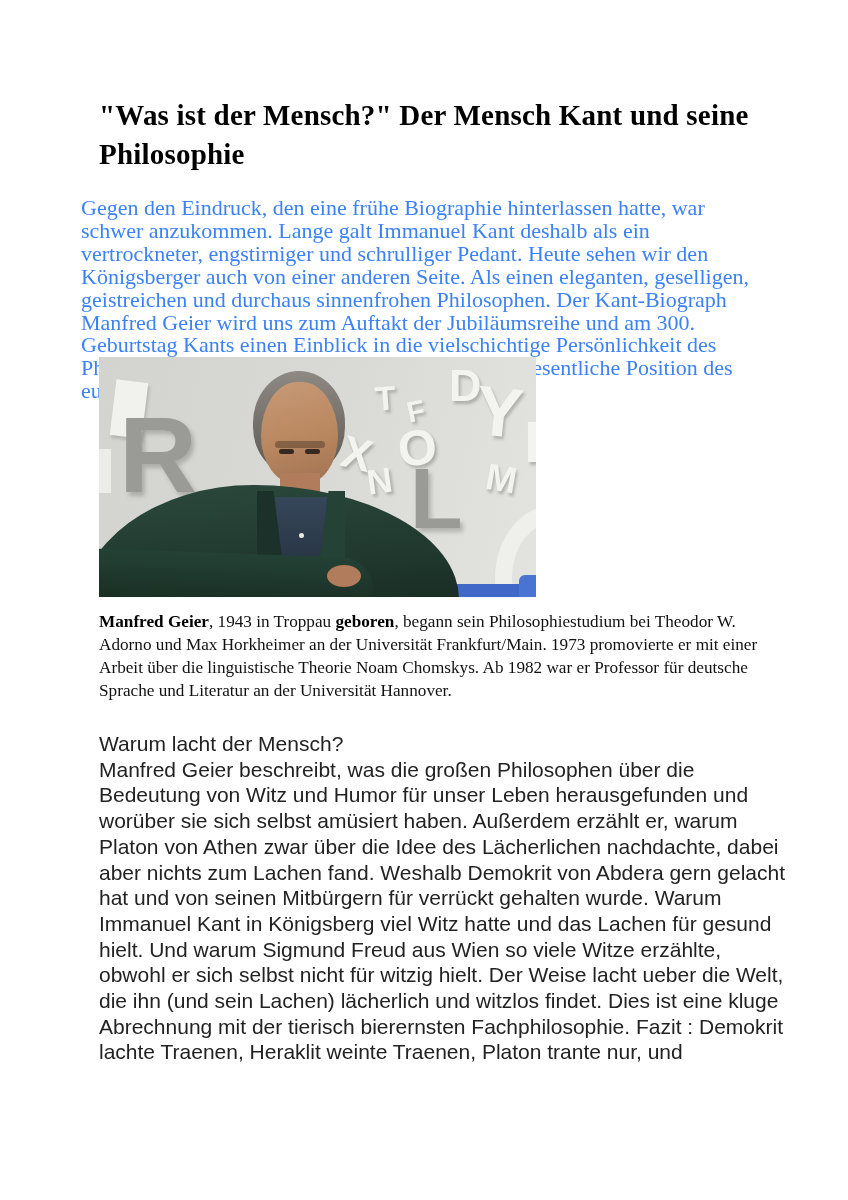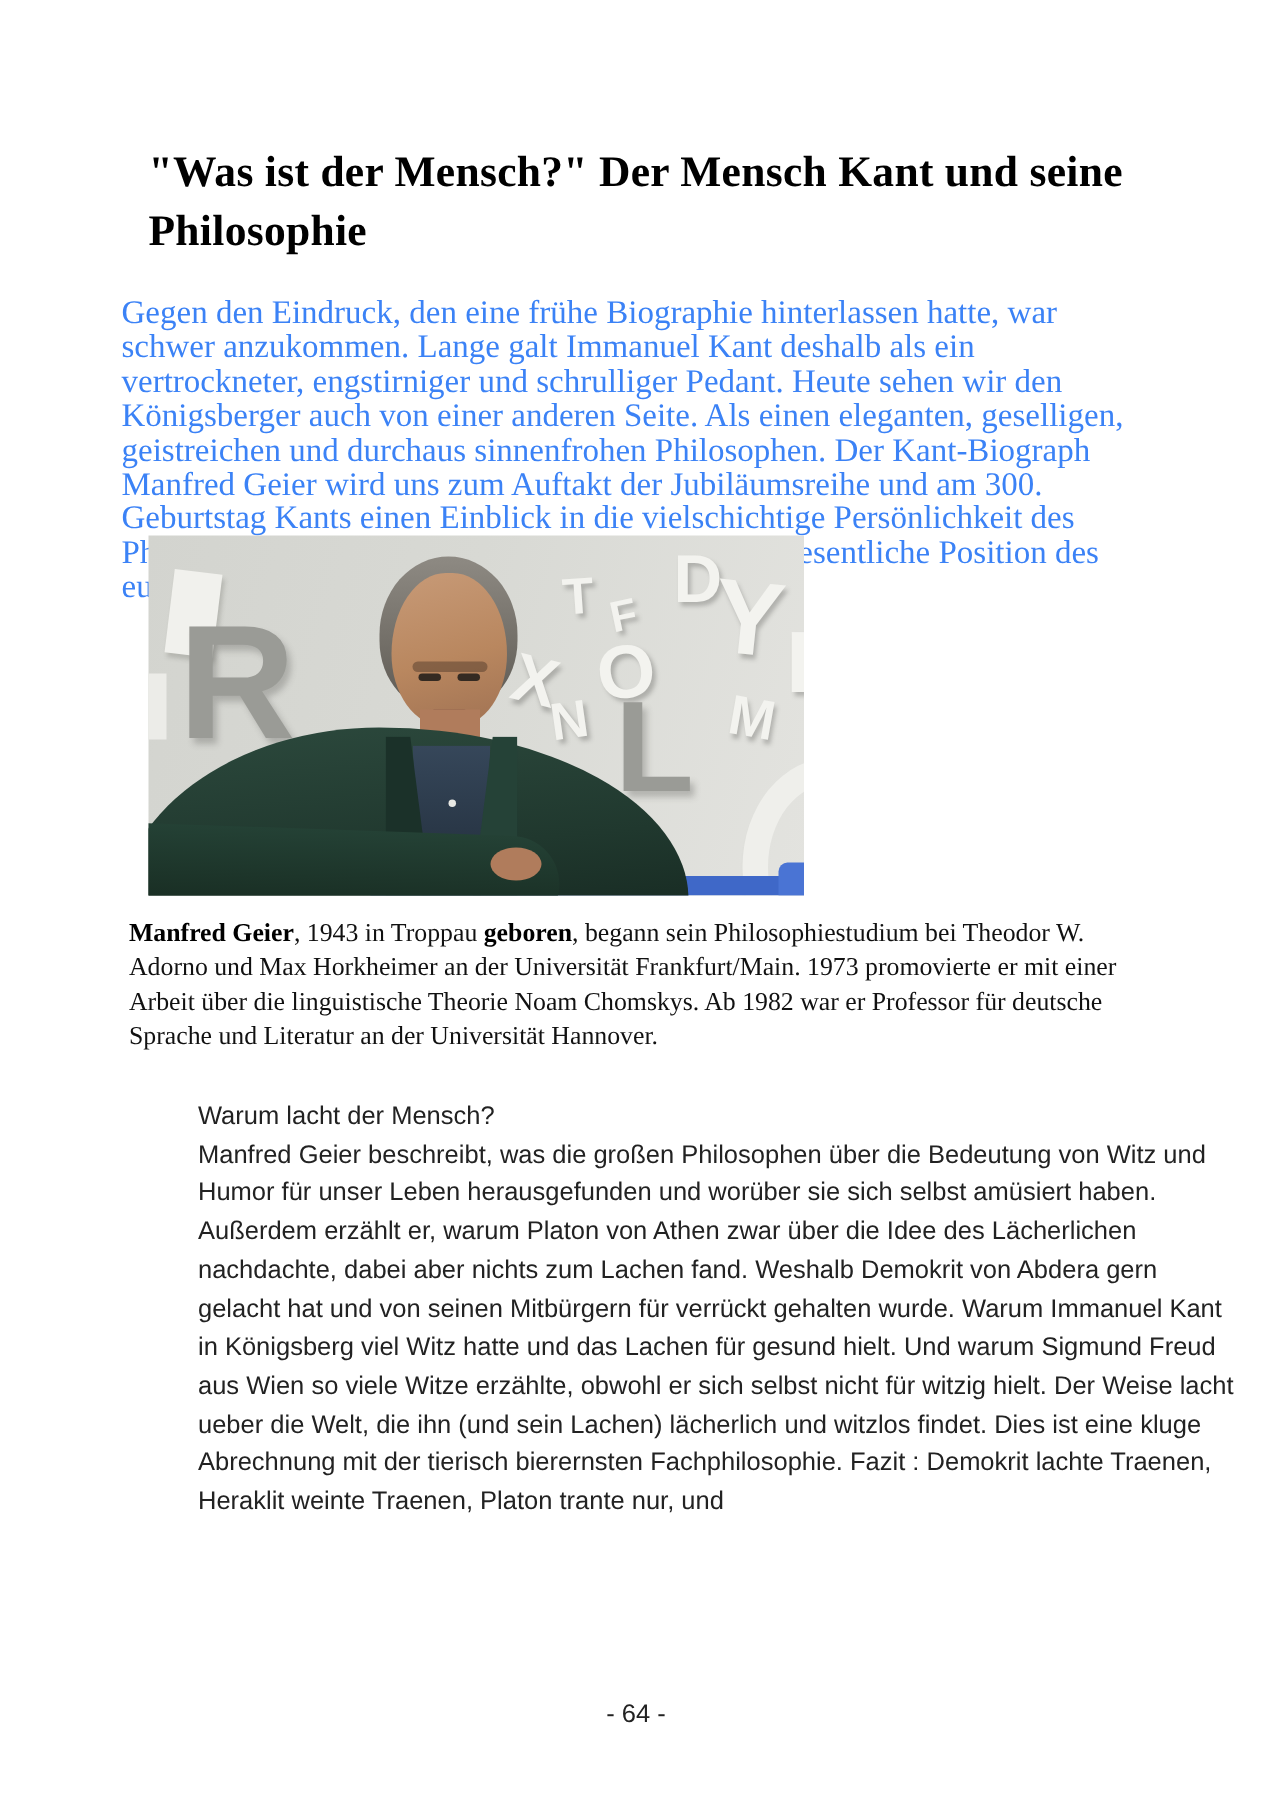--- a/index.html
+++ b/index.html
@@ -69,28 +69,28 @@
   .lapel-l{left:158px;top:134px;width:30px;height:106px;background:#1b3129;
            clip-path:polygon(0 0,55% 0,100% 100%,0 100%);}
   .lapel-r{left:216px;top:134px;width:30px;height:106px;background:#254237;
            clip-path:polygon(45% 0,100% 0,100% 100%,0 100%);}
   .btn1{left:200px;top:176px;width:5px;height:5px;border-radius:50%;background:#e8e8e4;}
   .btn2{left:199px;top:206px;width:5px;height:5px;border-radius:50%;background:#e8e8e4;}
   .sofa{left:148px;top:227px;width:289px;height:13px;background:#3f68c8;border-top-left-radius:8px;}
   .sofa2{left:420px;top:218px;width:17px;height:22px;background:#4a74d4;border-top-left-radius:6px;}
   
   .bio{
-    position:absolute;left:86px;top:611px;width:668px;
+    position:absolute;left:99px;top:611px;width:668px;
     font-size:17.2px;line-height:22.9px;color:#111;margin:0;
   }
   .bio b{color:#000;}
   .laugh{
     position:absolute;left:99px;top:731px;width:692px;
     font-family:"Liberation Sans",sans-serif;
-    font-size:17px;line-height:25.7px;color:#222;margin-left:33px;
+    font-size:21px;line-height:25.7px;color:#222;
   }
   .laugh p{margin:0;}
   .footer{
     position:absolute;left:0;top:1133px;width:848px;text-align:center;
     font-family:"Liberation Sans",sans-serif;font-size:17px;color:#222;
   }
 </style>
 </head>
 <body>
 
@@ -138,15 +138,14 @@
     <span class="hand"></span>
   </figure>
 
   <p class="bio"><b>Manfred Geier</b><span>, 1943 in Troppau </span><b>geboren</b><span>, begann sein Philosophiestudium bei Theodor W. Adorno und Max Horkheimer an der Universität Frankfurt/Main. 1973 promovierte er mit einer Arbeit über die linguistische Theorie Noam Chomskys. Ab 1982 war er Professor für deutsche Sprache und Literatur an der Universität Hannover.</span></p>
 
   <div class="laugh">
     <p>Warum lacht der Mensch?</p>
     <p>Manfred Geier beschreibt, was die großen Philosophen über die Bedeutung von Witz und Humor für unser Leben herausgefunden und worüber sie sich selbst amüsiert haben. Außerdem erzählt er, warum Platon von Athen zwar über die Idee des Lächerlichen nachdachte, dabei aber nichts zum Lachen fand. Weshalb Demokrit von Abdera gern gelacht hat und von seinen Mitbürgern für verrückt gehalten wurde. Warum Immanuel Kant in Königsberg viel Witz hatte und das Lachen für gesund hielt. Und warum Sigmund Freud aus Wien so viele Witze erzählte, obwohl er sich selbst nicht für witzig hielt.  Der Weise lacht ueber die Welt, die ihn (und sein Lachen) lächerlich und witzlos findet. Dies ist eine kluge Abrechnung mit der tierisch bierernsten Fachphilosophie. Fazit : Demokrit lachte Traenen, Heraklit weinte Traenen, Platon trante nur, und</p>
   </div>
 
-  <div class="footer">- 64 -</div>
 
 </div>
 
 </body></html>

